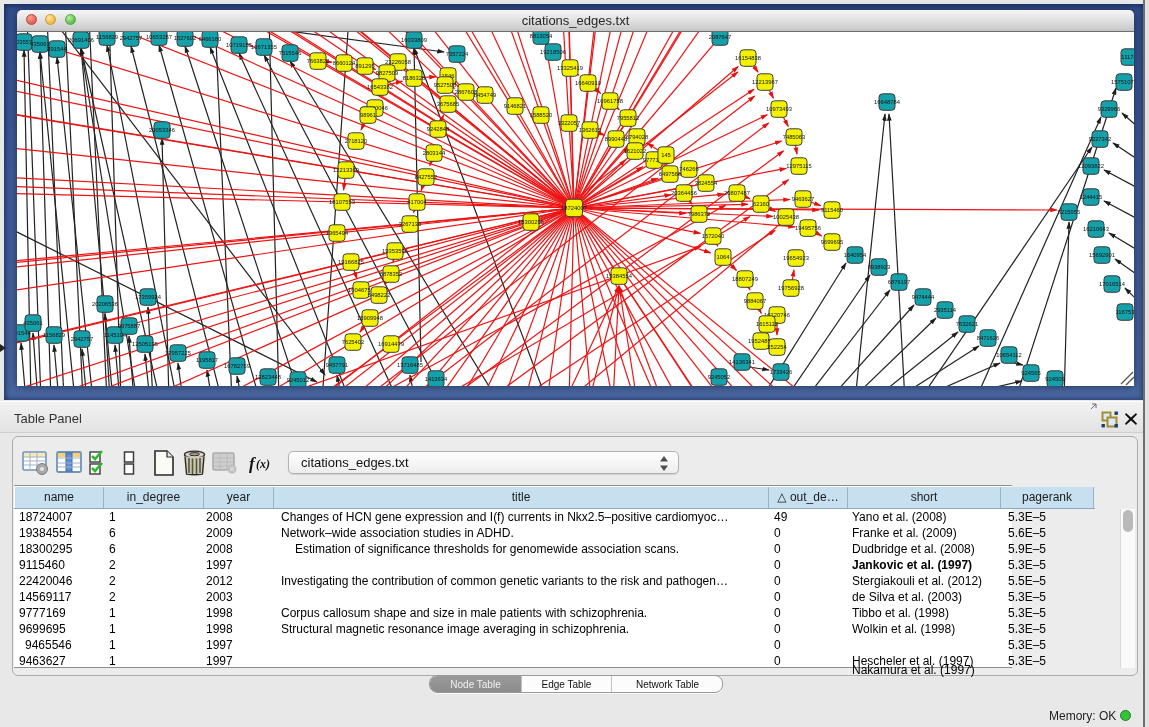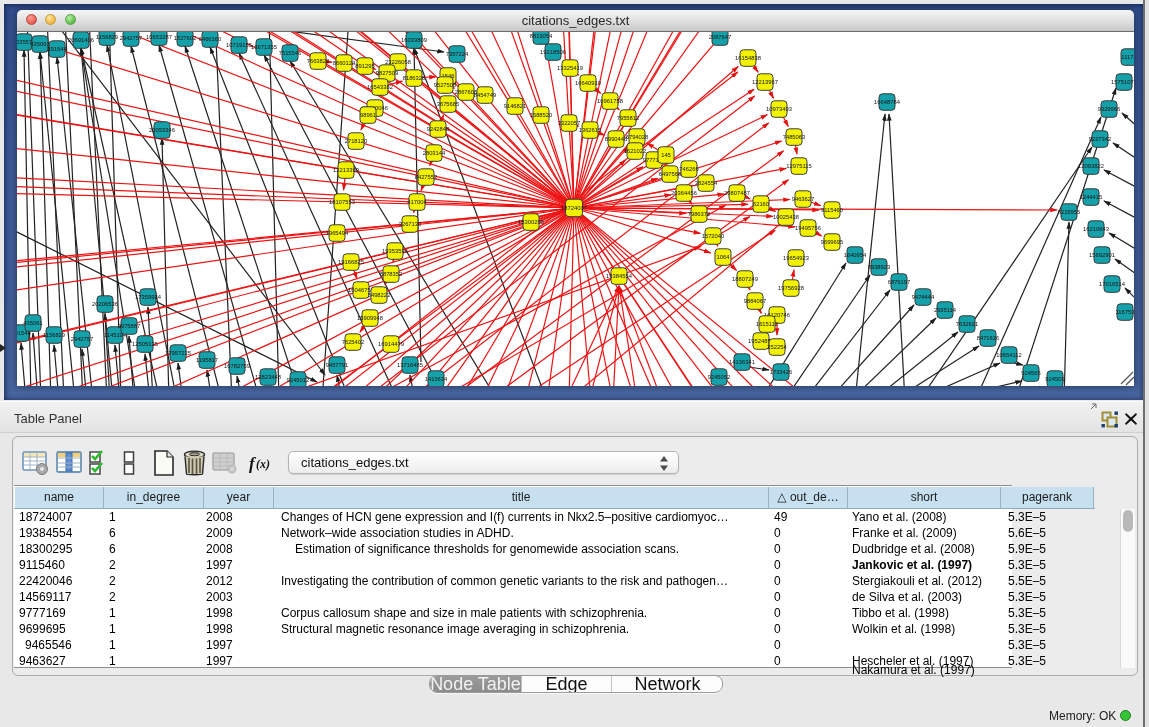--- a/index.html
+++ b/index.html
@@ -52,21 +52,21 @@
   background:#b9b9b9; border-radius:5px; }
 
 #toolbar { position:absolute; left:0; top:0; width:1124px; height:47px; }
 #dropdown { position:absolute; left:275px; top:14px; width:391px; height:23px;
   background:linear-gradient(180deg,#ffffff,#ededed); border:1px solid #b2b2b2;
   border-radius:5px; font-size:13px; color:#111; line-height:22px; padding-left:12px;
   box-shadow:0 1px 1px rgba(0,0,0,.12); }
 
 #tabs { position:absolute; left:429px; top:675px; width:294px; height:18px;
   border:1px solid #9a9a9a; border-radius:8px; background:#fcfcfc;
-  font-size:18px; overflow:hidden; box-shadow:0 1px 0 rgba(255,255,255,.7);}
+  font-size:10px; overflow:hidden; box-shadow:0 1px 0 rgba(255,255,255,.7);}
 #tabs div { position:absolute; top:0; height:18px; line-height:17px; text-align:center; }
 #tab1 { left:0; width:91px; background:linear-gradient(180deg,#9a9a9a,#8a8a8a); color:#f2f2f2; }
 #tab2 { left:91px; width:90px; color:#111; border-left:1px solid #c2c2c2;}
 #tab3 { left:181px; width:112px; color:#111; border-left:1px solid #c2c2c2;}
 
 #mem { position:absolute; left:1049px; top:709px; font-size:12px; color:#222; }
 #memdot { position:absolute; left:1120px; top:710px; width:11px; height:11px;
   border-radius:50%; background:#35c435; border:1.5px solid #1f7a1f; }
 .icon { position:absolute; top:13px; }
 </style>

